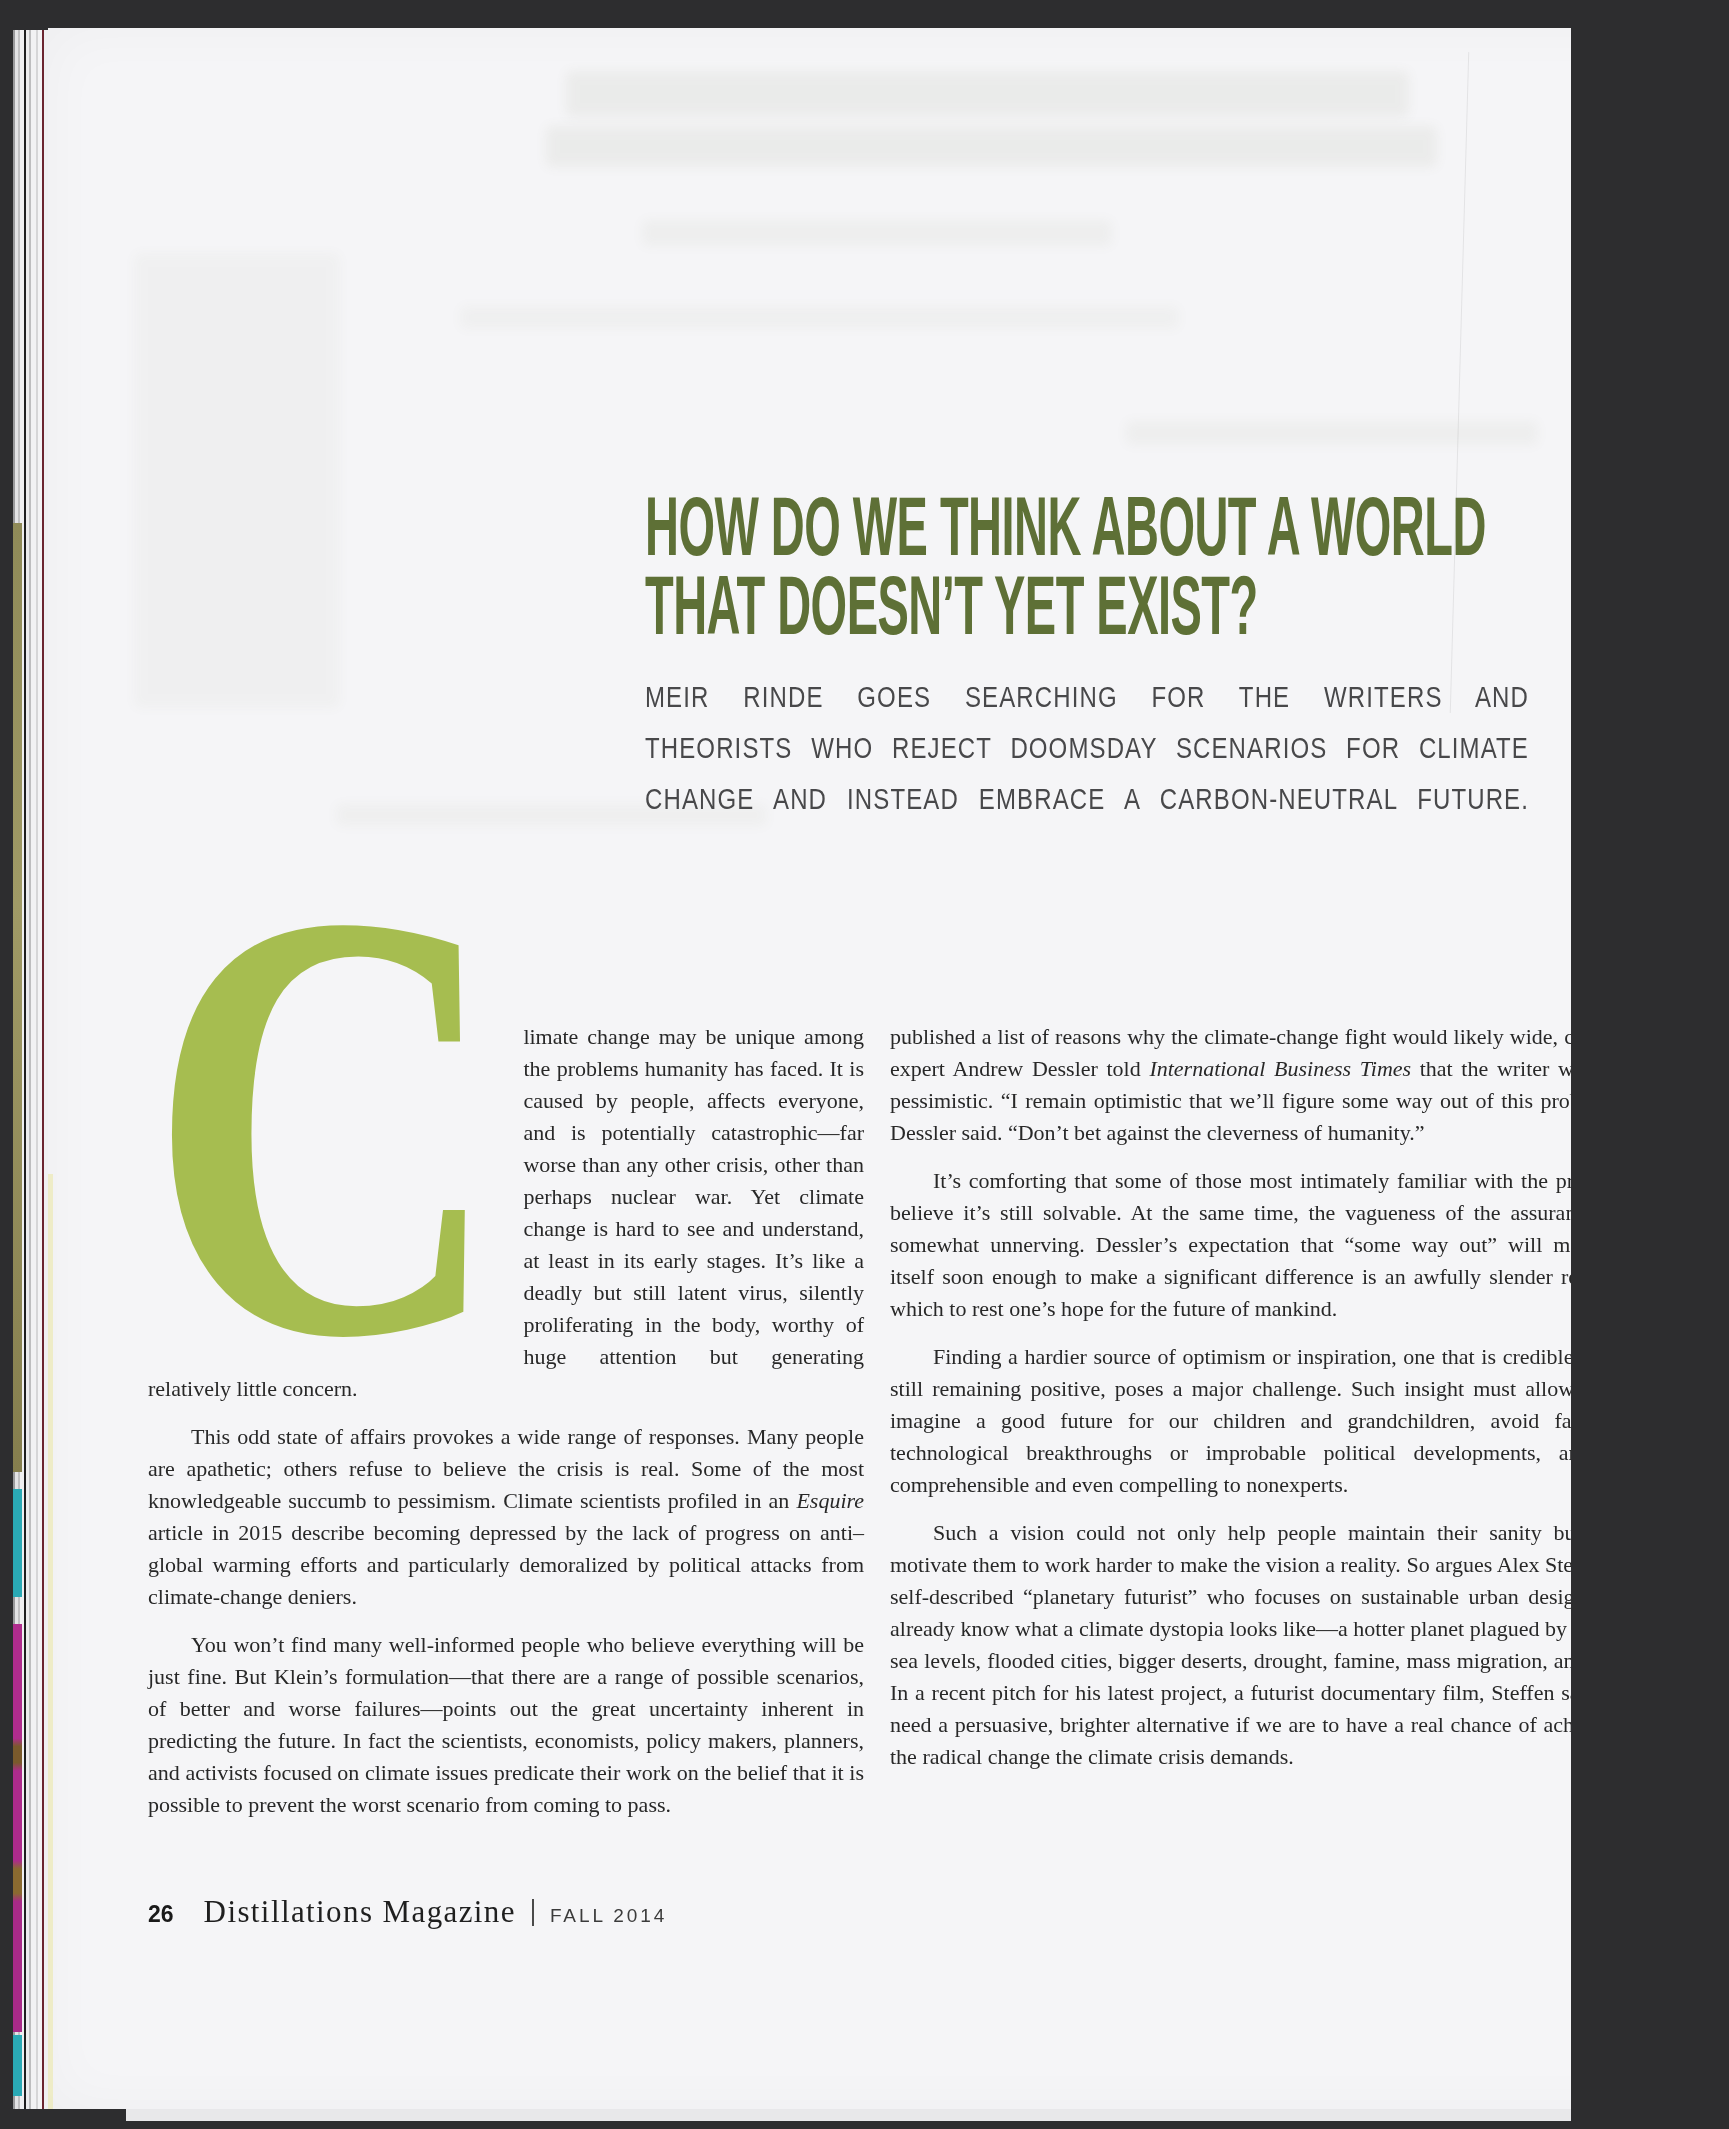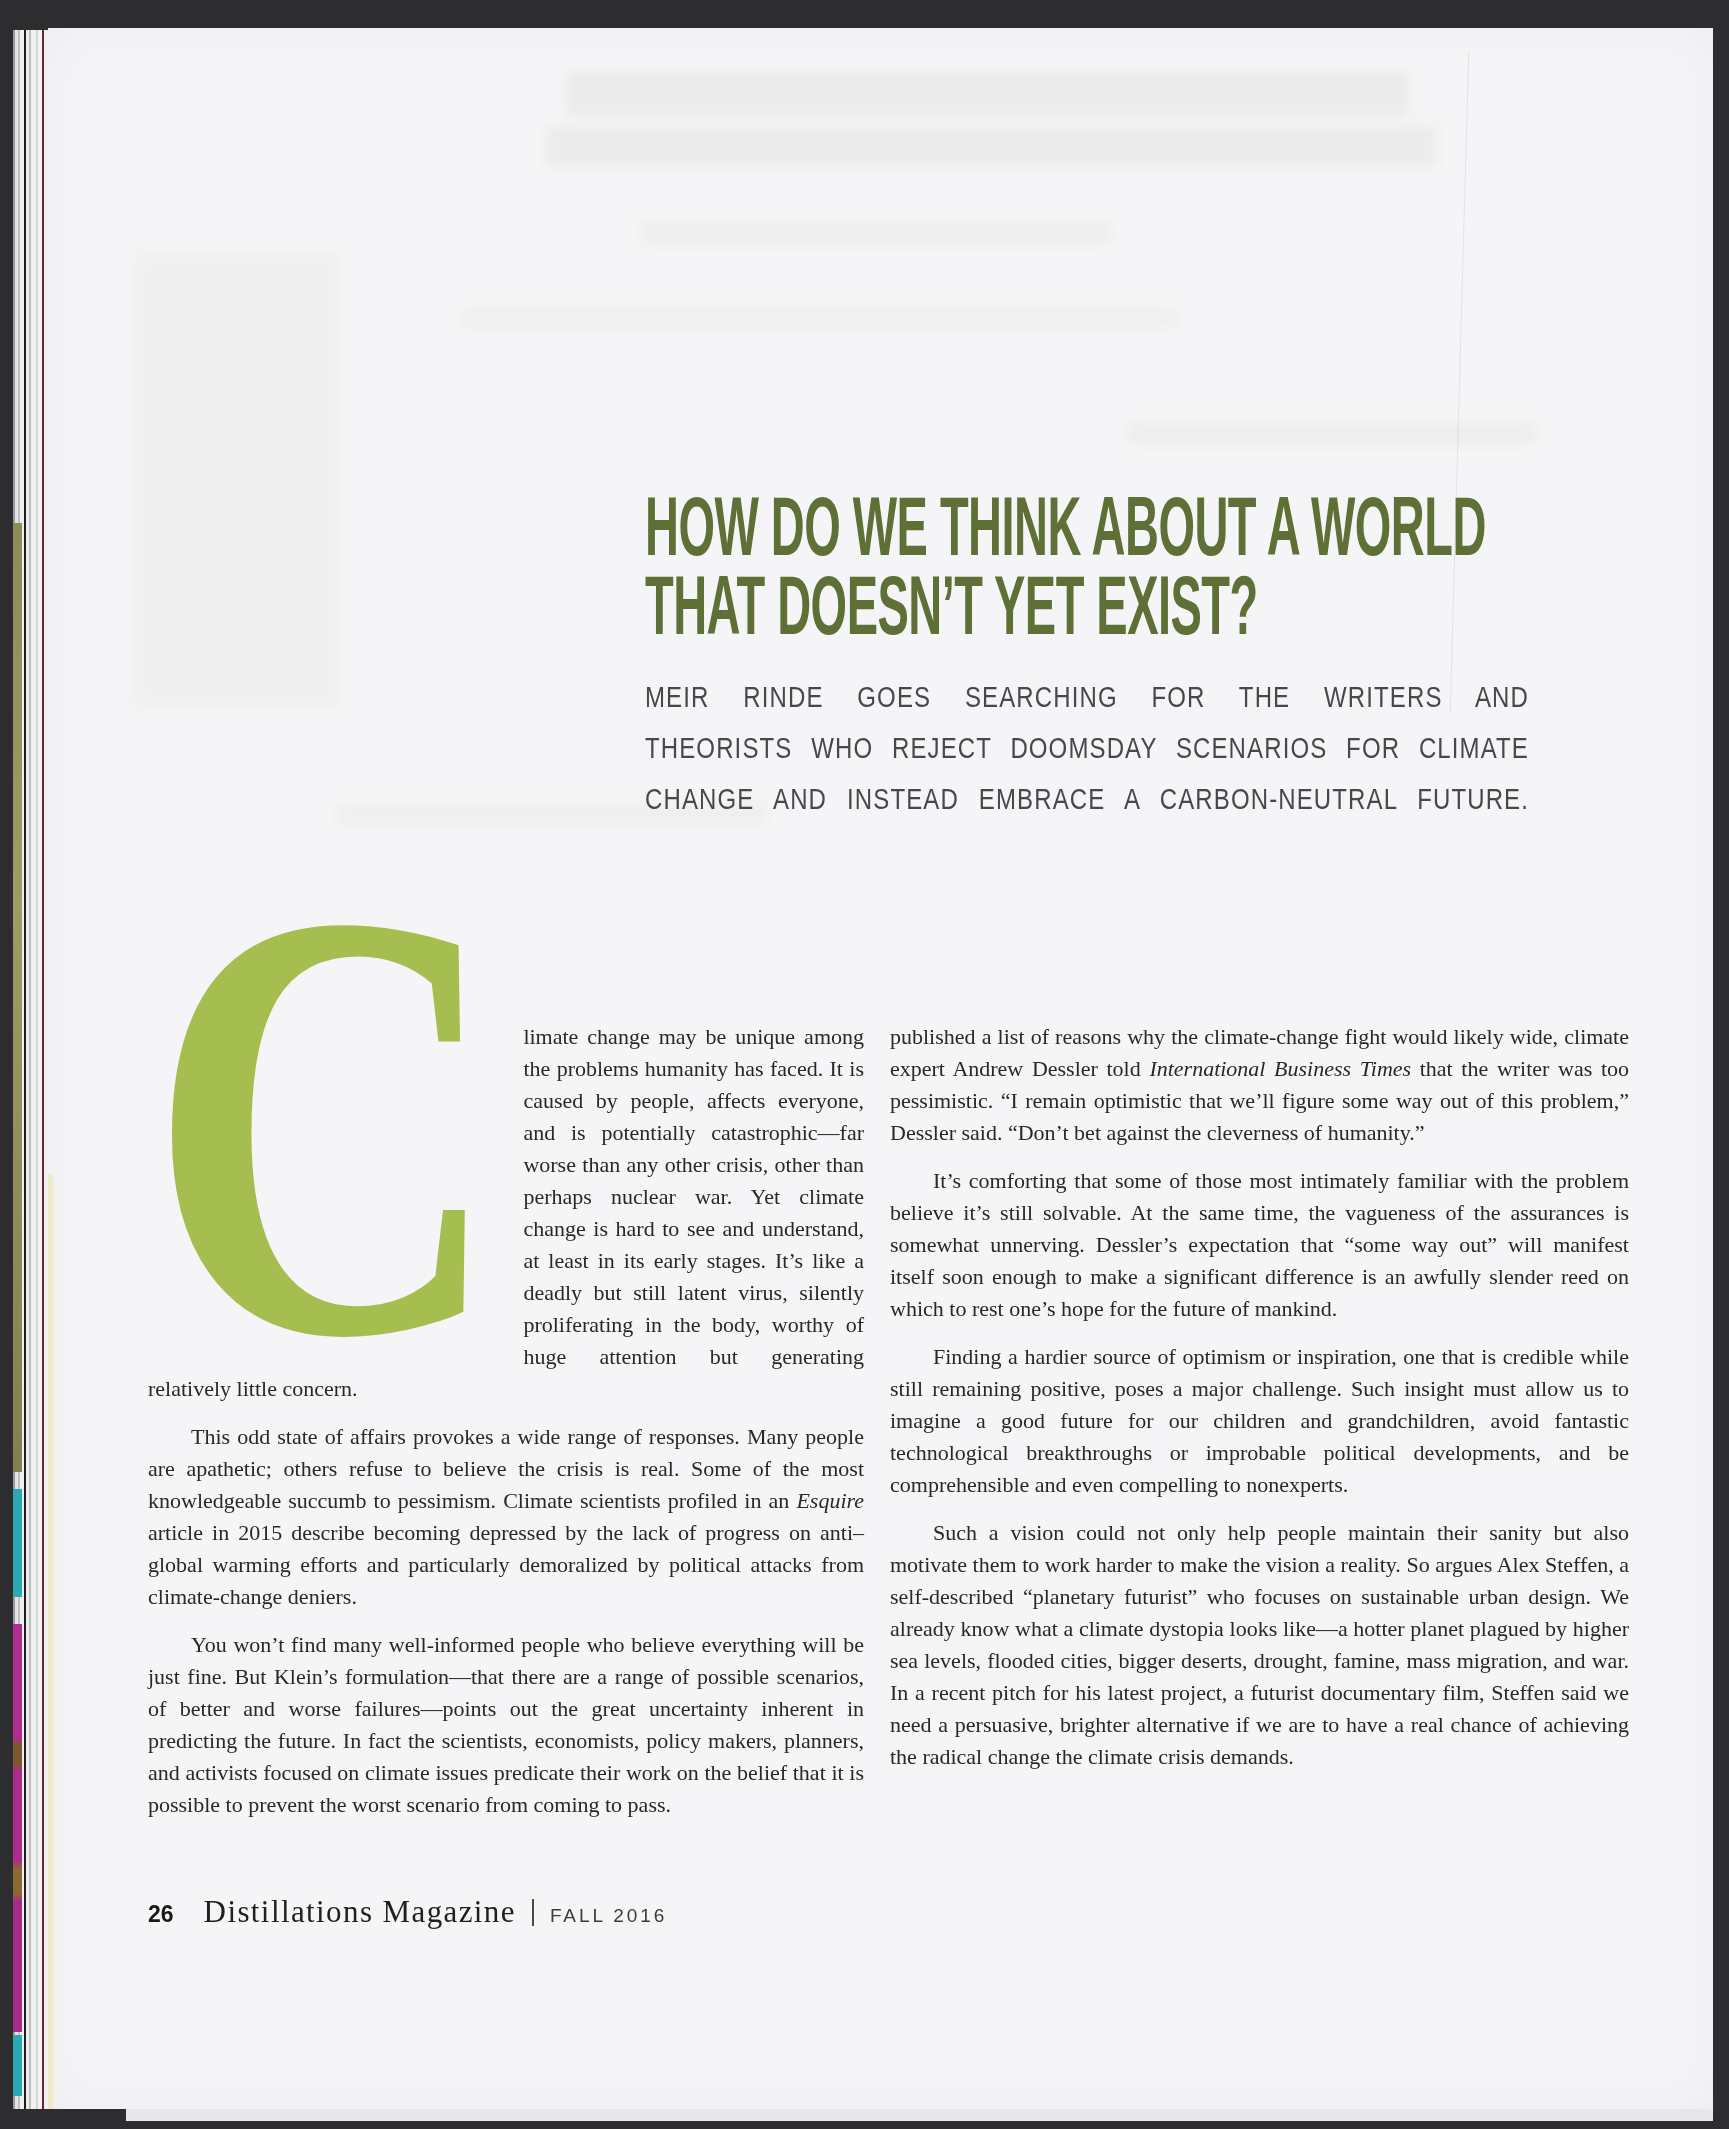--- a/index.html
+++ b/index.html
@@ -2,21 +2,21 @@
 <html style="font-size:7.7px"><head>
 <meta charset="utf-8">
 <style>
   html,body{margin:0;padding:0;}
   body{
     width:1729px;height:2129px;
     background:#2d2d2f;
     font-family:"Liberation Serif",serif;
     overflow:hidden;
   }
-  .scan{position:relative;width:1713px;height:2129px;background:#2d2d2f;overflow:hidden;}
+  .scan{position:relative;width:1571px;height:2129px;background:#2d2d2f;overflow:hidden;}
 
   
   .page{
     position:absolute;left:48px;top:28px;width:1667px;height:2081px;
     background:#f5f5f7;
     box-shadow:inset 0 0 58px rgba(0,0,0,0.03);
   }
   .page-right-line{position:absolute;left:1715px;top:28px;width:1.4px;height:2081px;background:#c8c8cb;}
   .page-right-sliver{position:absolute;left:1716px;top:28px;width:13px;height:2081px;background:#efeff1;}
   .bottom-band{position:absolute;left:0;top:2109px;width:1729px;height:20.6px;background:#2d2d2f;}
@@ -125,21 +125,21 @@
       <p class="p"><span>published a list of reasons why the climate-change fight would likely wide, climate expert Andrew Dessler told </span><span style="font-style: italic;">International Business Times</span><span> that the writer was too pessimistic. “I remain optimistic that we’ll figure some way out of this problem,” Dessler said. “Don’t bet against the cleverness of humanity.”</span></p>
       <p class="p indent"><span>It’s comforting that some of those most intimately familiar with the problem believe it’s still solvable. At the same time, the vagueness of the assurances is somewhat unnerving. Dessler’s expectation that “some way out” will manifest itself soon enough to make a significant difference is an awfully slender reed on which to rest one’s hope for the future of mankind.</span></p>
       <p class="p indent"><span>Finding a hardier source of optimism or inspiration, one that is credible while still remaining positive, poses a major challenge. Such insight must allow us to imagine a good future for our children and grandchildren, avoid fantastic technological breakthroughs or improbable political developments, and be comprehensible and even compelling to nonexperts.</span></p>
       <p class="p indent"><span>Such a vision could not only help people maintain their sanity but also motivate them to work harder to make the vision a reality. So argues Alex Steffen, a self-described “planetary futurist” who focuses on sustainable urban design. We already know what a climate dystopia looks like—a hotter planet plagued by higher sea levels, flooded cities, bigger deserts, drought, famine, mass migration, and war. In a recent pitch for his latest project, a futurist documentary film, Steffen said we need a persuasive, brighter alternative if we are to have a real chance of achieving the radical change the climate crisis demands.</span></p>
     </div>
 
     <div class="footer">
       <span class="pagenum">26</span>
       <span class="mag">Distillations Magazine</span>
       <span class="fdiv"></span>
-      <span class="issue">FALL 2016</span>
+      <span class="issue">FALL 2014</span>
     </div>
 
   </div>
 
   <div class="page-right-line"></div>
   <div class="page-right-sliver"></div>
 
   <div class="bottom-band"></div>
   <div class="bottom-sliver"></div>
 

